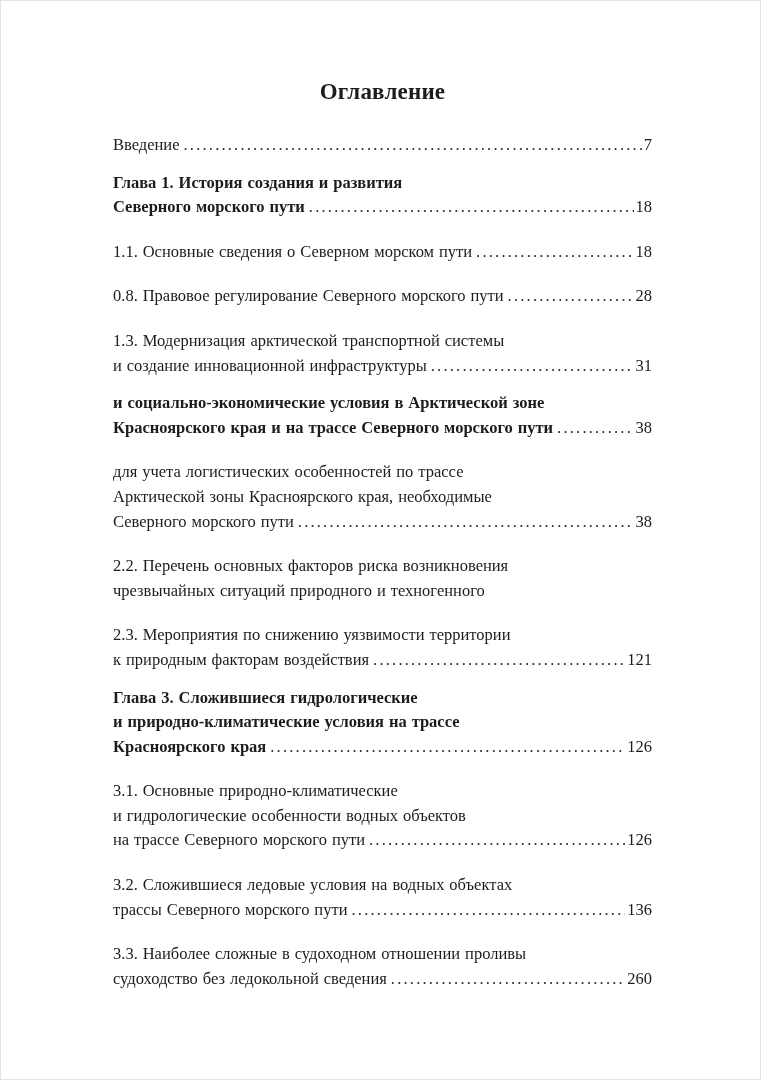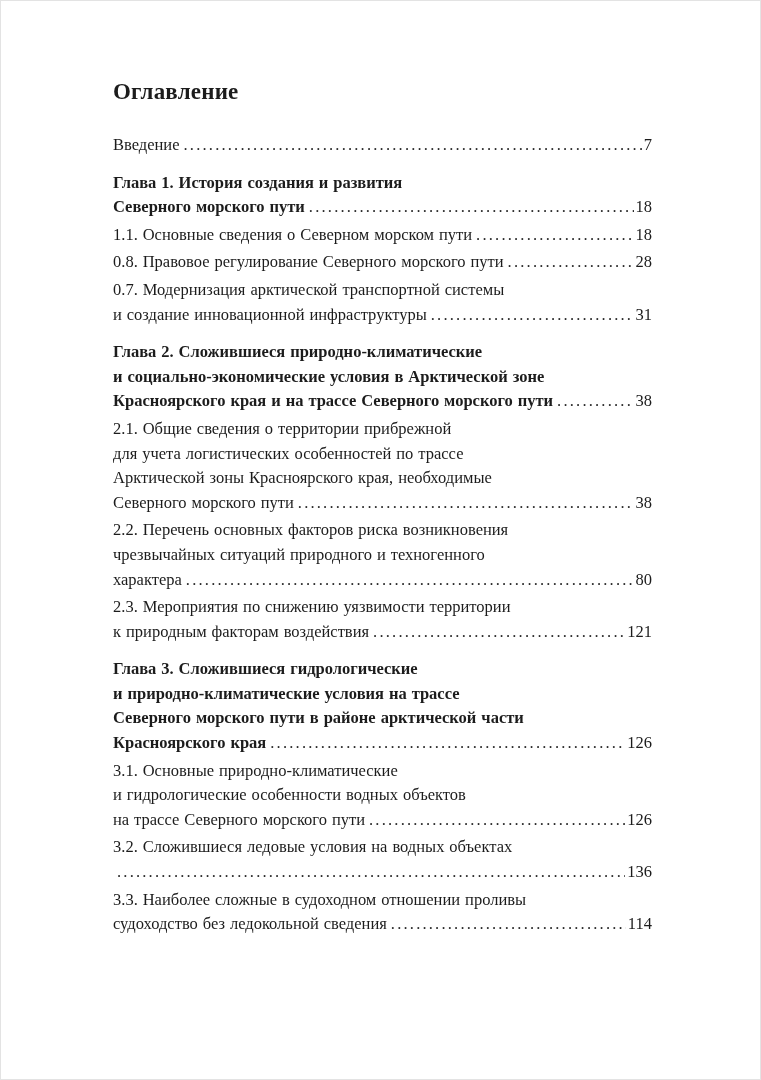--- a/index.html
+++ b/index.html
@@ -13,31 +13,32 @@
     height: 1080px;
     box-sizing: border-box;
     background: #ffffff;
     border: 1px solid #e3e3e3;
     font-family: "Liberation Serif", "DejaVu Serif", serif;
     color: #1c1c1c;
     padding: 78px 108px 0 112px;
     overflow: hidden;
   }
   .toc-title {
+    text-align: center;
     font-size: 23px;
     font-weight: 700;
     margin: 0 0 0 0;
     letter-spacing: 0.2px;
   }
   .toc-list {
     margin-top: 28px;
     font-size: 16.5px;
   }
   .entry {
-    margin-top: 3px;
+    margin-top: 20px;
   }
   .entry:first-child {
     margin-top: 0;
   }
   .entry.chapter {
     margin-top: 13px;
     font-weight: 700;
     font-family: Liberation Serif, serif;
   }
   .entry .line {
@@ -100,91 +101,84 @@
         </div>
       </div>
       <div class="entry item">
         <div class="line last">
           <span class="txt">0.8. Правовое регулирование Северного морского пути</span>
           <span class="dots"></span>
           <span class="pnum">28</span>
         </div>
       </div>
       <div class="entry item">
-        <div class="line">0.7. Модернизация арктической транспортной системы</div>
+        <div class="line">1.3. Модернизация арктической транспортной системы</div>
         <div class="line last">
           <span class="txt">и создание инновационной инфраструктуры</span>
           <span class="dots"></span>
           <span class="pnum">31</span>
         </div>
       </div>
       <div class="entry chapter">
-        <div class="line">Глава 2. Сложившиеся природно-климатические</div>
         <div class="line">и социально-экономические условия в Арктической зоне</div>
         <div class="line last">
           <span class="txt">Красноярского края и на трассе Северного морского пути</span>
           <span class="dots"></span>
           <span class="pnum">38</span>
         </div>
       </div>
       <div class="entry item">
-        <div class="line">2.1. Общие сведения о территории прибрежной</div>
         <div class="line">для учета логистических особенностей по трассе</div>
         <div class="line">Арктической зоны Красноярского края, необходимые</div>
         <div class="line last">
           <span class="txt">Северного морского пути</span>
           <span class="dots"></span>
           <span class="pnum">38</span>
         </div>
       </div>
       <div class="entry item">
         <div class="line">2.2. Перечень основных факторов риска возникновения</div>
         <div class="line">чрезвычайных ситуаций природного и техногенного</div>
-        <div class="line last">
-          <span class="txt">характера</span>
-          <span class="dots"></span>
-          <span class="pnum">80</span>
-        </div>
       </div>
       <div class="entry item">
         <div class="line">2.3. Мероприятия по снижению уязвимости территории</div>
         <div class="line last">
           <span class="txt">к природным факторам воздействия</span>
           <span class="dots"></span>
           <span class="pnum">121</span>
         </div>
       </div>
       <div class="entry chapter">
         <div class="line">Глава 3. Сложившиеся гидрологические</div>
         <div class="line">и природно-климатические условия на трассе</div>
-        <div class="line">Северного морского пути в районе арктической части</div>
         <div class="line last">
           <span class="txt">Красноярского края</span>
           <span class="dots"></span>
           <span class="pnum">126</span>
         </div>
       </div>
       <div class="entry item">
         <div class="line">3.1. Основные природно-климатические</div>
         <div class="line">и гидрологические особенности водных объектов</div>
         <div class="line last">
           <span class="txt">на трассе Северного морского пути</span>
           <span class="dots"></span>
           <span class="pnum">126</span>
         </div>
       </div>
       <div class="entry item">
         <div class="line">3.2. Сложившиеся ледовые условия на водных объектах</div>
         <div class="line last">
+          <span class="txt">трассы Северного морского пути</span>
           <span class="dots"></span>
           <span class="pnum">136</span>
         </div>
       </div>
       <div class="entry item">
         <div class="line">3.3. Наиболее сложные в судоходном отношении проливы</div>
         <div class="line last">
           <span class="txt">судоходство без ледокольной сведения</span>
           <span class="dots"></span>
-          <span class="pnum">114</span>
+          <span class="pnum">260</span>
         </div>
       </div>
     </div>
 </div>
 
 </body></html>

